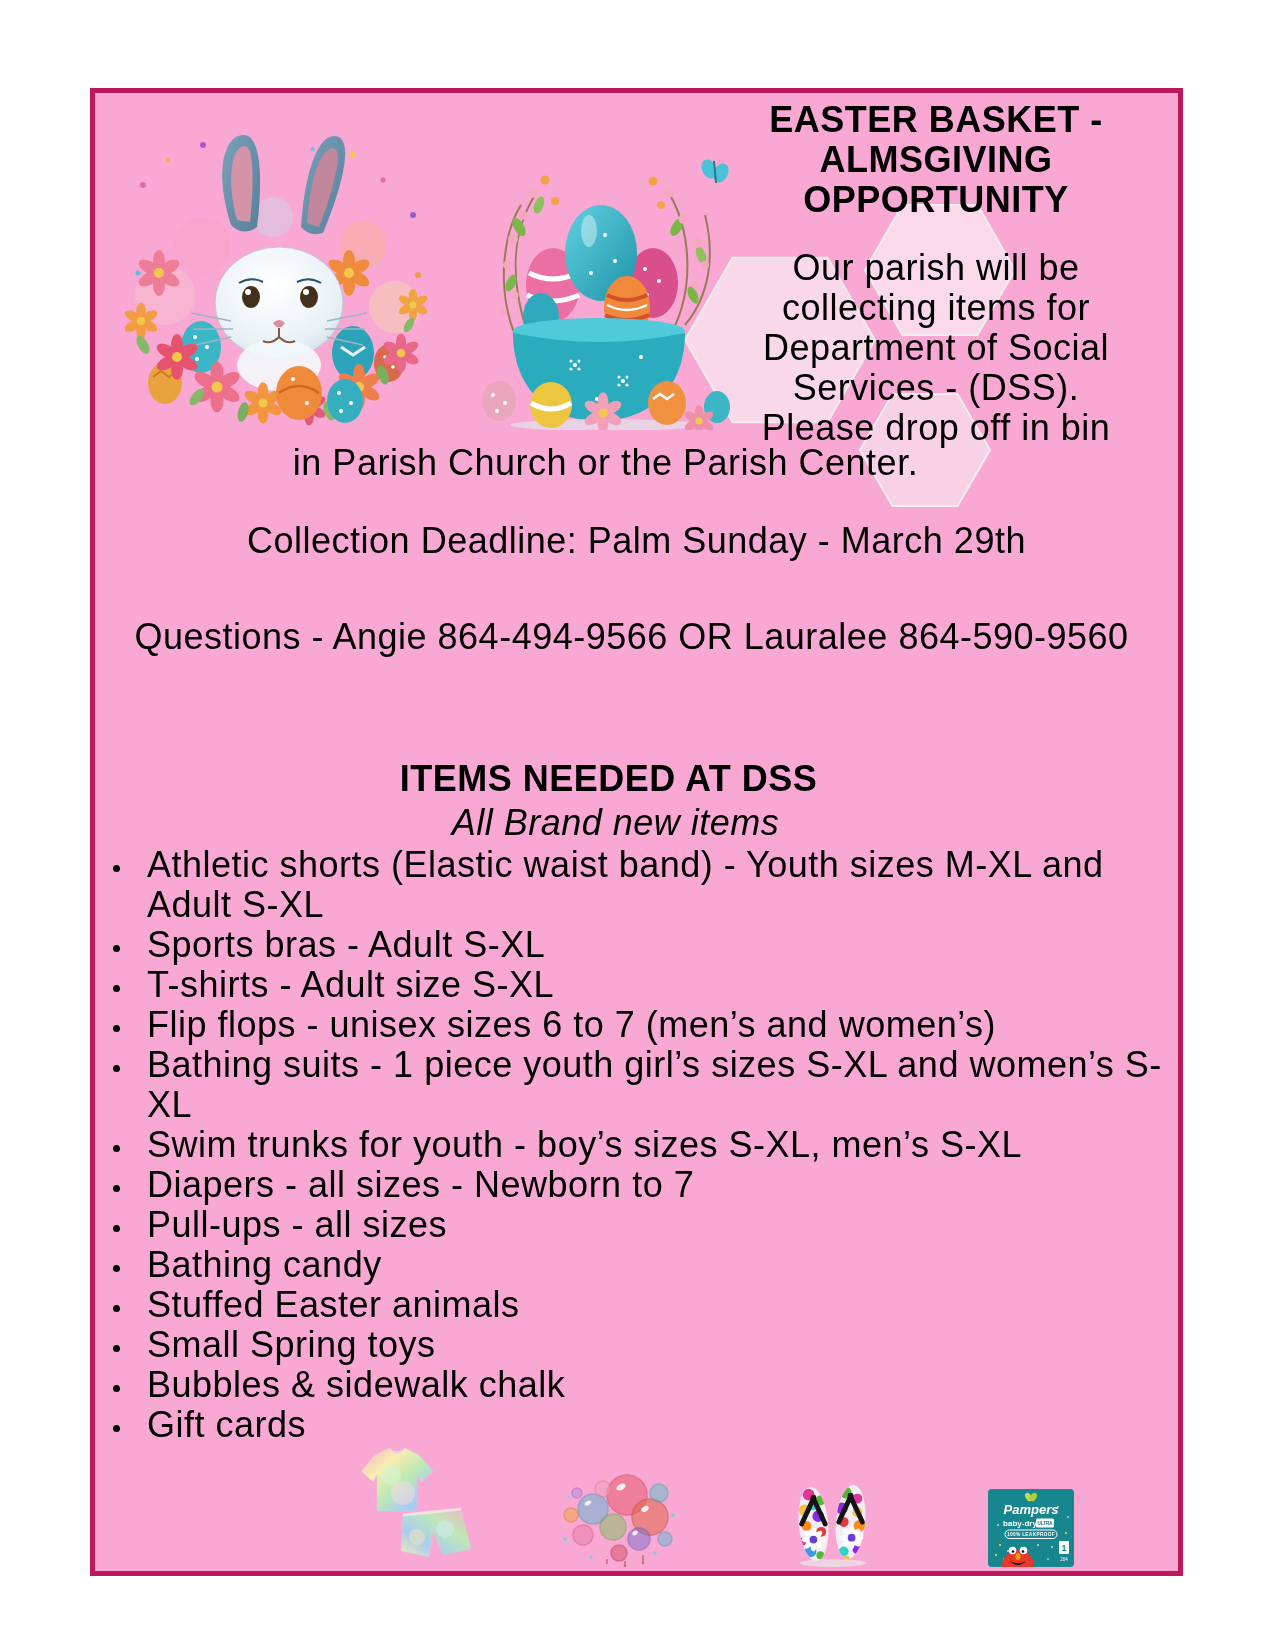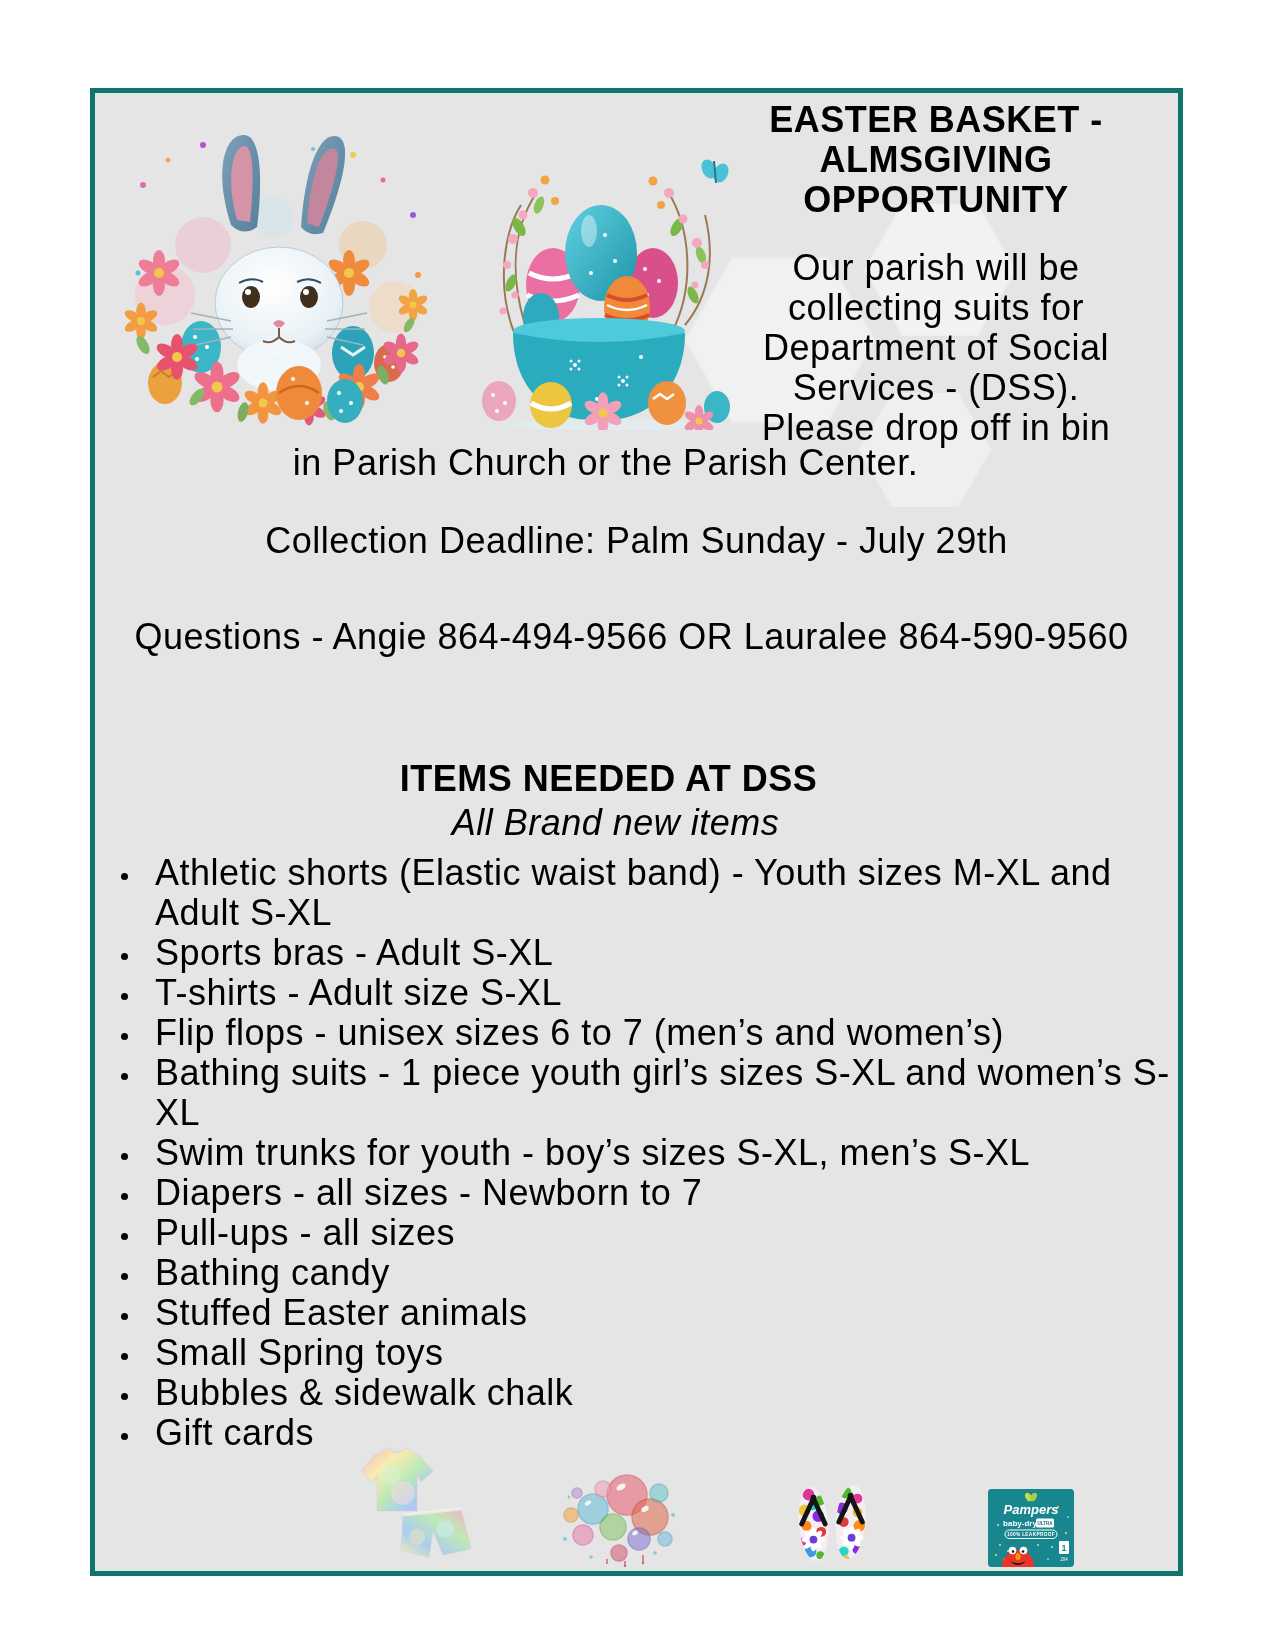--- a/index.html
+++ b/index.html
@@ -1,31 +1,31 @@
 <!DOCTYPE html>
 <html><head>
 <meta charset="utf-8">
 <style>
   html,body{margin:0;padding:0;background:#fff;}
   .page{position:relative;width:1275px;height:1650px;background:#ffffff;
         font-family:"Liberation Sans",sans-serif;color:#000;overflow:hidden;}
   .flyer{position:absolute;left:90px;top:88px;width:1093px;height:1488px;
-         border:5px solid #0f766e;box-sizing:border-box;background:#e5e5e5;}
+         border:5px solid #be185d;box-sizing:border-box;background:#f9a8d4;}
   .abs{position:absolute;}
   .txt{font-size:36px;line-height:40px;letter-spacing:.5px;}
   .center{text-align:center;}
   .bold{font-weight:bold;}
   .header-title{left:625px;top:7px;width:432px;}
   .header-intro{left:625px;top:155px;width:432px;}
   .line-parish{left:0;top:350px;width:1083px;padding-right:62px;box-sizing:border-box;}
   .line-deadline{left:0;top:428px;width:1083px;}
   .line-questions{left:0;top:524px;width:1083px;padding-right:10px;box-sizing:border-box;}
   .items-heading{left:0;top:666px;width:1083px;padding-right:56px;box-sizing:border-box;}
   .items-subheading{left:0;top:710px;width:1083px;padding-right:42px;box-sizing:border-box;font-style:italic;}
-  .items-list{left:0;top:748px;width:1078px;list-style:none;margin:12px;padding:0;}
+  .items-list{left:0;top:748px;width:1078px;list-style:none;margin:4px;padding:0;}
   .items-list li{position:relative;padding-left:48px;font-size:36px;line-height:40px;letter-spacing:.5px;}
   .bullet{position:absolute;left:14px;top:20px;width:7px;height:7px;border-radius:50%;background:#000;}
   .images-row{left:0;top:1352px;width:858px;height:122px;}
   .images-row > *{position:absolute;bottom:0;}
   .img-tiedye{left:250px;}
   .img-bubbles{left:460px;}
   .img-flipflops{left:694px;}
   .img-pampers{left:893px;}
   .bg-hex{left:545px;top:57px;}
   .illus-bunny{left:18px;top:32px;}
@@ -233,29 +233,29 @@
     </svg>
 
     <div class="abs txt center bold header-title">
       <div>EASTER BASKET -</div>
       <div>ALMSGIVING</div>
       <div>OPPORTUNITY</div>
     </div>
 
     <div class="abs txt center header-intro">
       <div>Our parish will be</div>
-      <div>collecting suits for</div>
+      <div>collecting items for</div>
       <div>Department of Social</div>
       <div>Services - (DSS).</div>
       <div>Please drop off in bin</div>
     </div>
 
     <div class="abs txt center line-parish">in Parish Church or the Parish Center.</div>
 
-    <div class="abs txt center line-deadline">Collection Deadline: Palm Sunday - July 29th</div>
+    <div class="abs txt center line-deadline">Collection Deadline: Palm Sunday - March 29th</div>
 
     <div class="abs txt center line-questions">Questions - Angie 864-494-9566 OR Lauralee 864-590-9560</div>
 
     <div class="abs txt center bold items-heading">ITEMS NEEDED AT DSS</div>
 
     <div class="abs txt center items-subheading">All Brand new items</div>
 
     <ul class="abs items-list">
       <li><span class="bullet"></span><span>Athletic shorts (Elastic waist band) - Youth sizes M-XL and Adult S-XL</span></li>
       <li><span class="bullet"></span><span>Sports bras - Adult S-XL</span></li>

